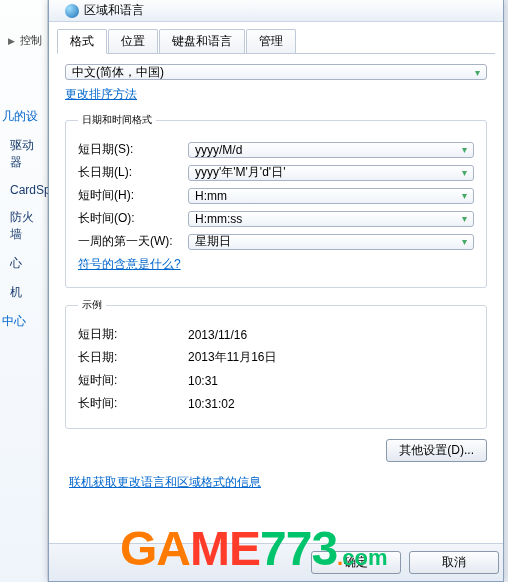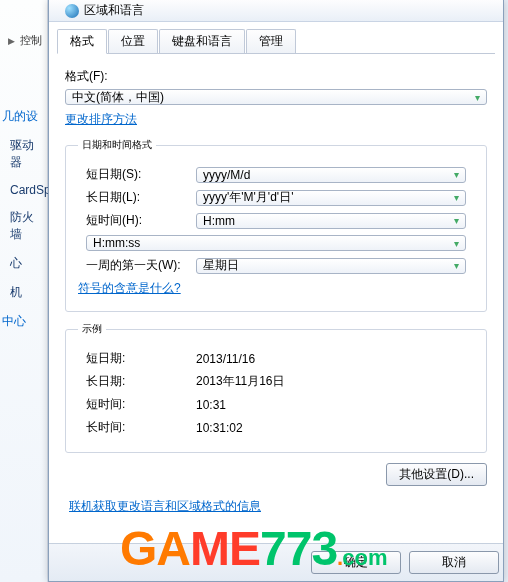--- a/index.html
+++ b/index.html
@@ -19,21 +19,21 @@
   .tabline { border-top: 1px solid #c0c9d8; margin: 0 8px; position: relative; top: 0; }
   .pane { padding: 10px 16px 8px; }
   .fieldblock { margin-bottom: 6px; }
   .lblrow { margin: 4px 0; }
   select, .combo { width: 100%; height: 16px; border: 1px solid #a8b4c6; border-radius: 3px; background: linear-gradient(#fff,#eef2f8); font-size: 12px; padding: 0 4px; }
   .combo { display: flex; align-items: center; justify-content: space-between; padding: 0 6px; cursor: default; }
   .combo .arr { color: #4a6; font-size: 10px; }
   .link { color: #0066cc; text-decoration: underline; cursor: pointer; }
   fieldset { border: 1px solid #cfd6e2; border-radius: 3px; margin: 10px 0 0; padding: 8px 12px 10px; }
   legend { padding: 0 4px; font-size: 10px; }
-  .row { display: flex; align-items: center; margin: 6px 8px; }
+  .row { display: flex; align-items: center; margin: 6px 0; }
   .row .rl { width: 110px; }
   .row .rv { flex: 1; }
   .ex .row .rv { color: #000; }
   .btnrow { display: flex; justify-content: flex-end; margin-top: 10px; }
   .btn { min-width: 90px; height: 23px; border: 1px solid #8a98ab; border-radius: 3px; background: linear-gradient(#fdfdfe,#e4e9f1); font-size: 12px; cursor: pointer; padding: 0 12px; }
   .footer-link { margin: 12px 4px 0; }
   .bottombar { position: absolute; left: 0; right: 0; bottom: 0; height: 38px; background: linear-gradient(#f2f5fa,#e4ebf4); border-top: 1px solid #c6d0de; display: flex; align-items: center; justify-content: flex-end; padding-right: 4px; gap: 8px; }
   .watermark { position: absolute; left: 120px; bottom: 6px; font-family: Impact, Arial Black, sans-serif; font-size: 48px; font-weight: 900; letter-spacing: -1px; pointer-events: none; }
   .watermark .g1 { color: #ff7a00; }
   .watermark .g2 { color: #ff3c2a; }
@@ -71,21 +71,20 @@
     <div class="tab active">格式</div>
     <div class="tab">位置</div>
     <div class="tab">键盘和语言</div>
     <div class="tab">管理</div>
   </div>
   <div class="tabline"></div>
 
   <div class="pane">
 
     <div class="fieldblock">
-      <div class="lblrow">格式(F):</div>
       <div class="combo">
         <span>中文(简体，中国)</span>
         <span class="arr">▾</span>
       </div>
     </div>
     <div class="lblrow"><span class="link">更改排序方法</span></div>
 
     <fieldset>
       <legend>日期和时间格式</legend>
       <div class="row">
@@ -109,20 +108,21 @@
       <div class="row">
           <div class="rl">短时间(H):</div>
           <div class="rv">
             <div class="combo">
               <span>H:mm</span>
               <span class="arr">▾</span>
             </div>
           </div>
         </div>
       <div class="row">
+          <div class="rl">长时间(O):</div>
           <div class="rv">
             <div class="combo">
               <span>H:mm:ss</span>
               <span class="arr">▾</span>
             </div>
           </div>
         </div>
       <div class="row">
           <div class="rl">一周的第一天(W):</div>
           <div class="rv">

